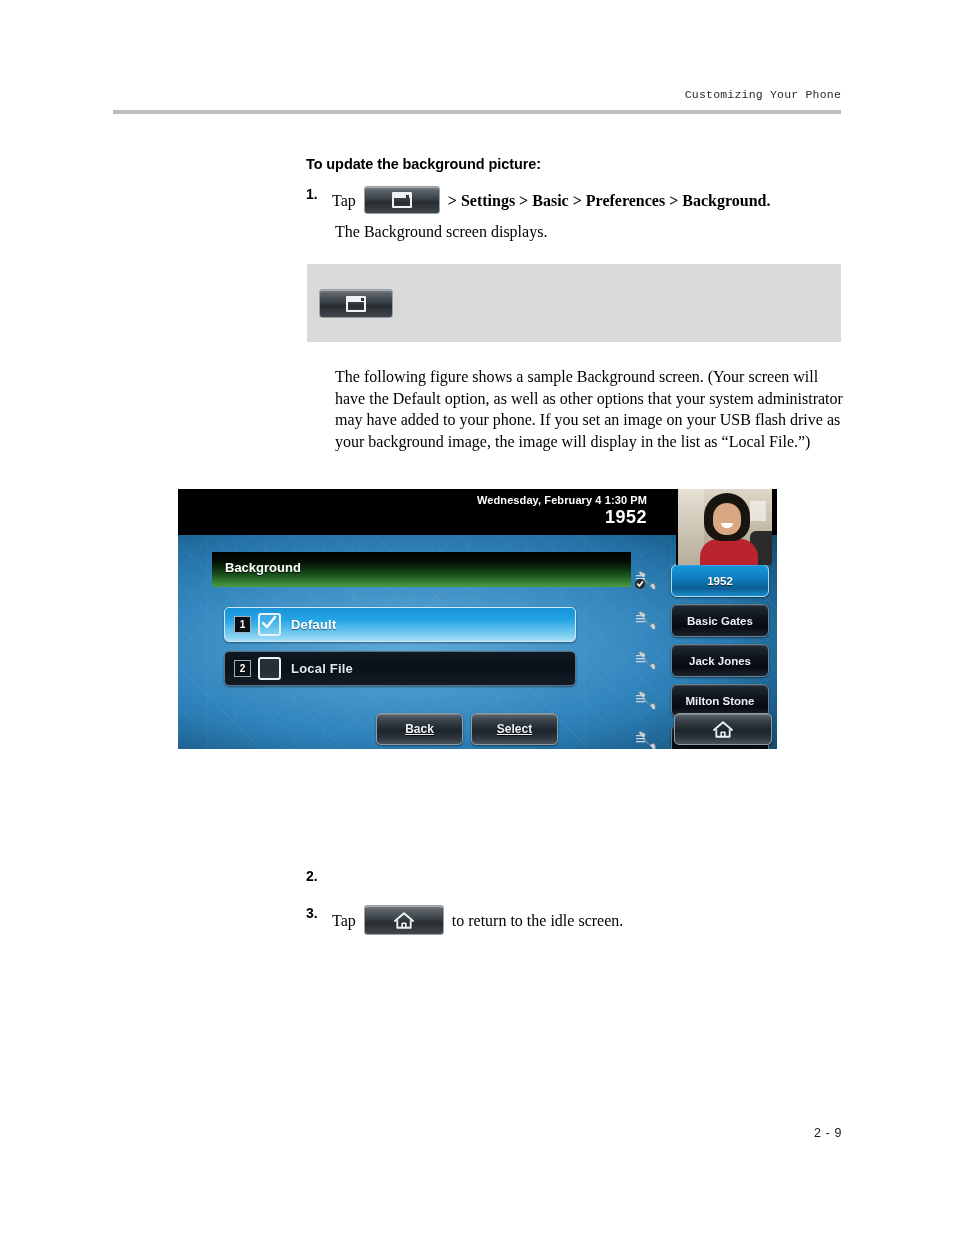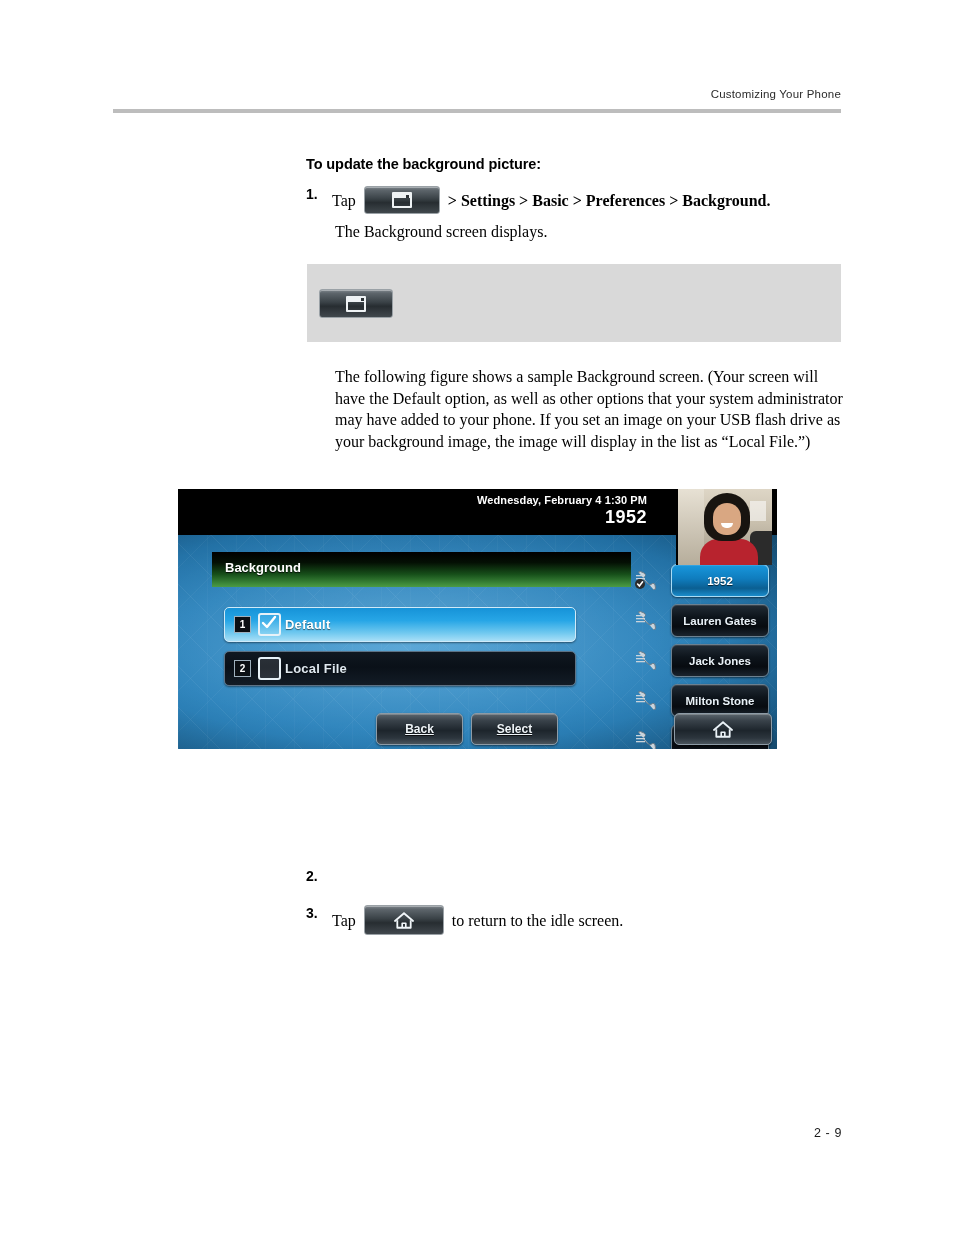--- a/index.html
+++ b/index.html
@@ -10,21 +10,21 @@
     color:#000;
     position:relative;
     overflow:hidden;
   }
 
   
   .page-header{
     position:absolute; left:113px; top:88px; width:728px;
   }
   .page-header .hdr-text{
-    font-family:Liberation Sans, sans-serif;
+    font-family:Liberation Mono, monospace;
     font-size:11.5px; color:#2b2b2b;
     text-align:right; letter-spacing:.2px;
   }
   .page-header .hdr-rule{
     margin-top:9px; height:4px; background:#bdbdbd; width:100%;
   }
 
   .heading{
     position:absolute; left:306px; top:156px;
     font-family:"Liberation Sans",sans-serif;
@@ -203,21 +203,21 @@
     font-size:10px;font-weight:bold;display:flex;align-items:center;justify-content:center;
   }
   .bgrow .cbx{
     width:19px;height:19px;margin-left:7px;flex:0 0 19px;
     border:2px solid #e8f2f8;border-radius:3px;
     background:rgba(255,255,255,.12);
     position:relative;
   }
   .bgrow .cbx svg{position:absolute;left:1px;top:0px;}
   .bgrow .lbl{
-    margin-left:4px; font-weight:bold; letter-spacing:.2px;
+    margin-left:10px; font-weight:bold; letter-spacing:.2px;
     text-shadow:0 1px 1px rgba(0,0,0,.55);
   }
 
   
   .linekeys{position:absolute; right:4px; top:75px; width:118px; z-index:3;}
   .lk{
     position:relative; height:33px; margin-bottom:7px;
     display:flex; align-items:center;
   }
   .lk .lk-icon{
@@ -358,21 +358,21 @@
 
     <div class="lk">
       <span class="lk-icon">
         <svg width="24" height="22" viewBox="0 0 24 22">
           <path d="M5 4 Q4 2 6.5 2.5 L10 4 Q12 5 11 7 L9 10 Q12.5 14 16 16 L18.5 14.5 Q20.5 13.8 21 16 L21.5 19 Q21.6 21 19.5 20.5" fill="#c9d4dc" stroke="#6f7d88" stroke-width="1"></path>
           <rect x="2" y="6" width="9" height="1.3" fill="#c9d4dc"></rect>
           <rect x="2" y="9" width="9" height="1.3" fill="#c9d4dc"></rect>
           <rect x="2" y="12" width="9" height="1.3" fill="#c9d4dc"></rect>
         </svg>
       </span>
-      <span class="lk-btn">Lauren Gates</span>
+      <span class="lk-btn">Basic Gates</span>
     </div>
 
     <div class="lk">
       <span class="lk-icon">
         <svg width="24" height="22" viewBox="0 0 24 22">
           <path d="M5 4 Q4 2 6.5 2.5 L10 4 Q12 5 11 7 L9 10 Q12.5 14 16 16 L18.5 14.5 Q20.5 13.8 21 16 L21.5 19 Q21.6 21 19.5 20.5" fill="#c9d4dc" stroke="#6f7d88" stroke-width="1"></path>
           <rect x="2" y="6" width="9" height="1.3" fill="#c9d4dc"></rect>
           <rect x="2" y="9" width="9" height="1.3" fill="#c9d4dc"></rect>
           <rect x="2" y="12" width="9" height="1.3" fill="#c9d4dc"></rect>
         </svg>

